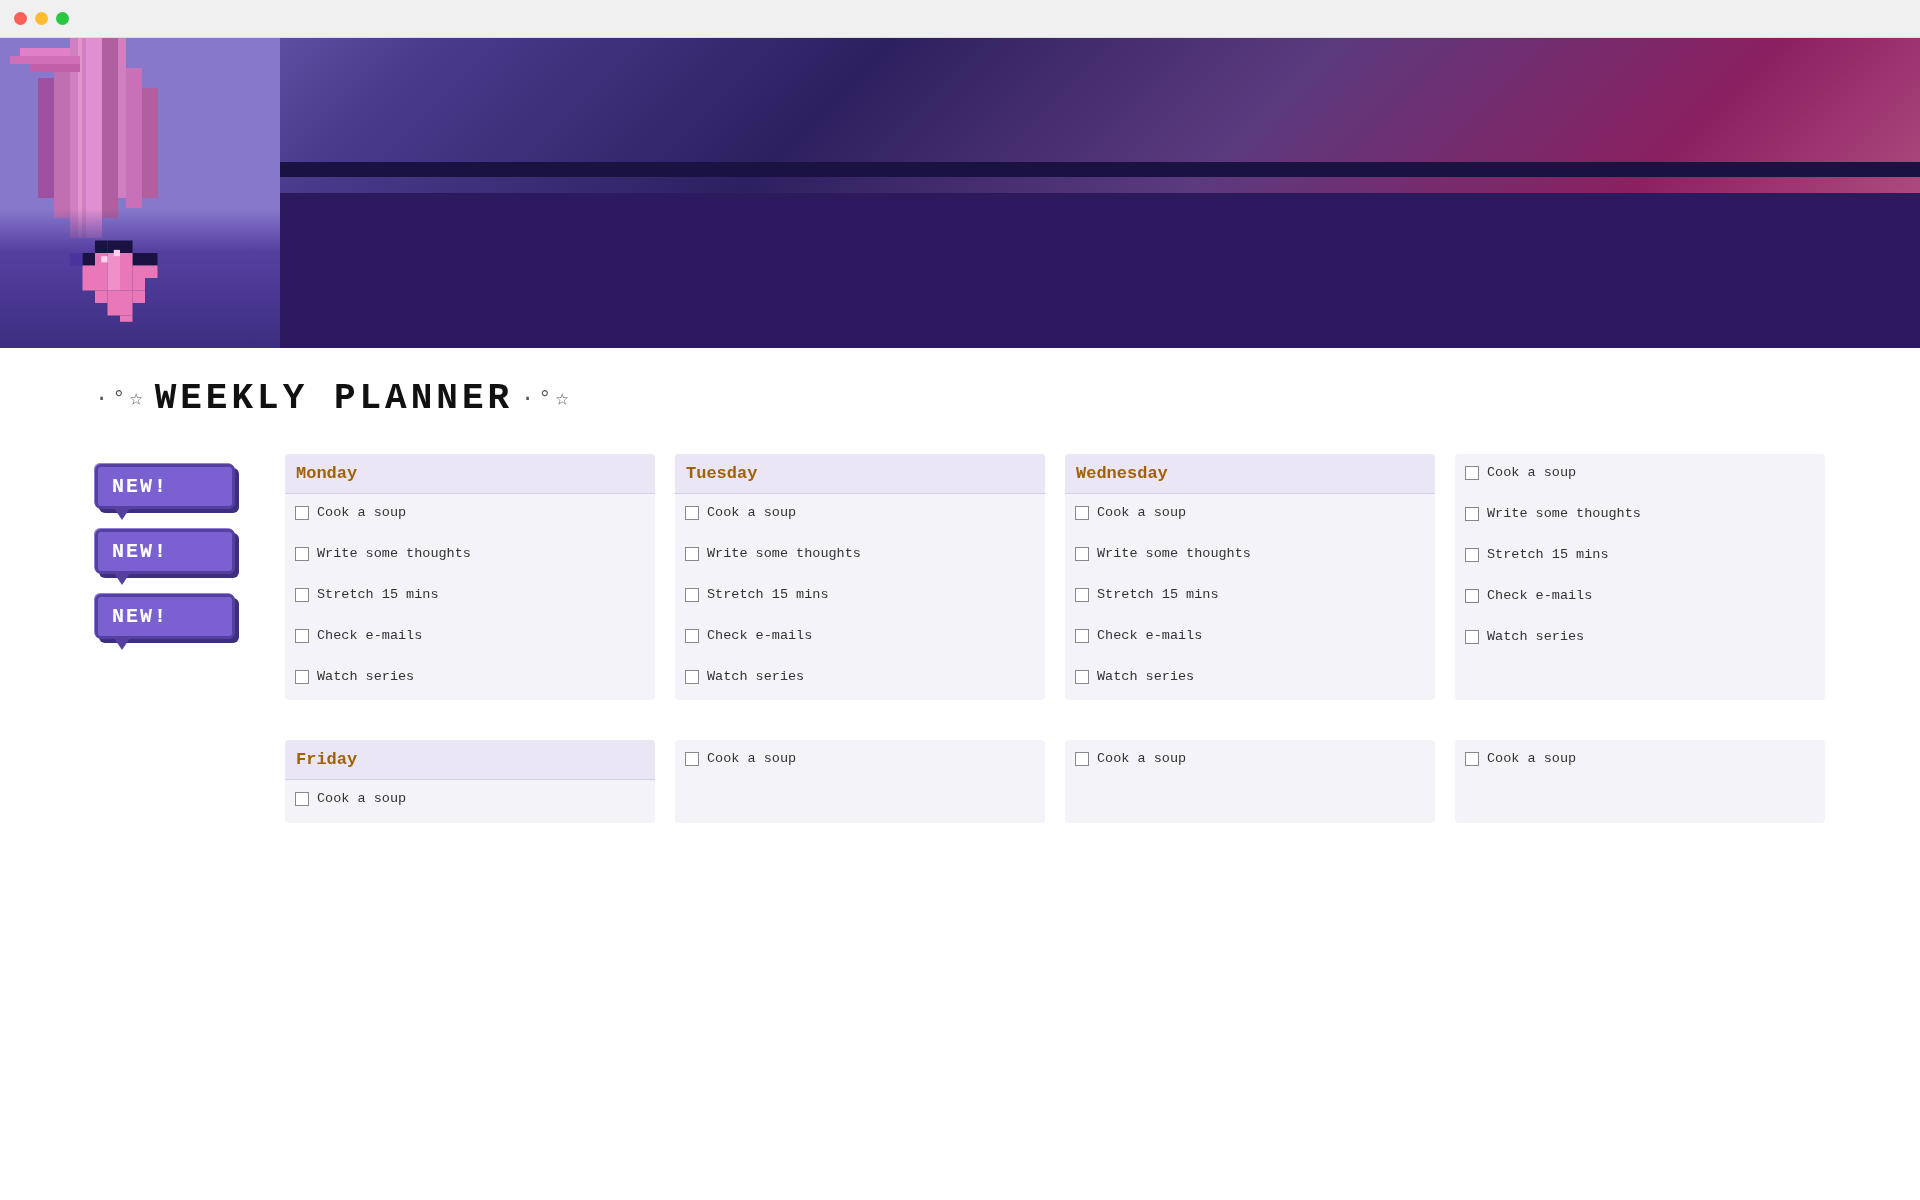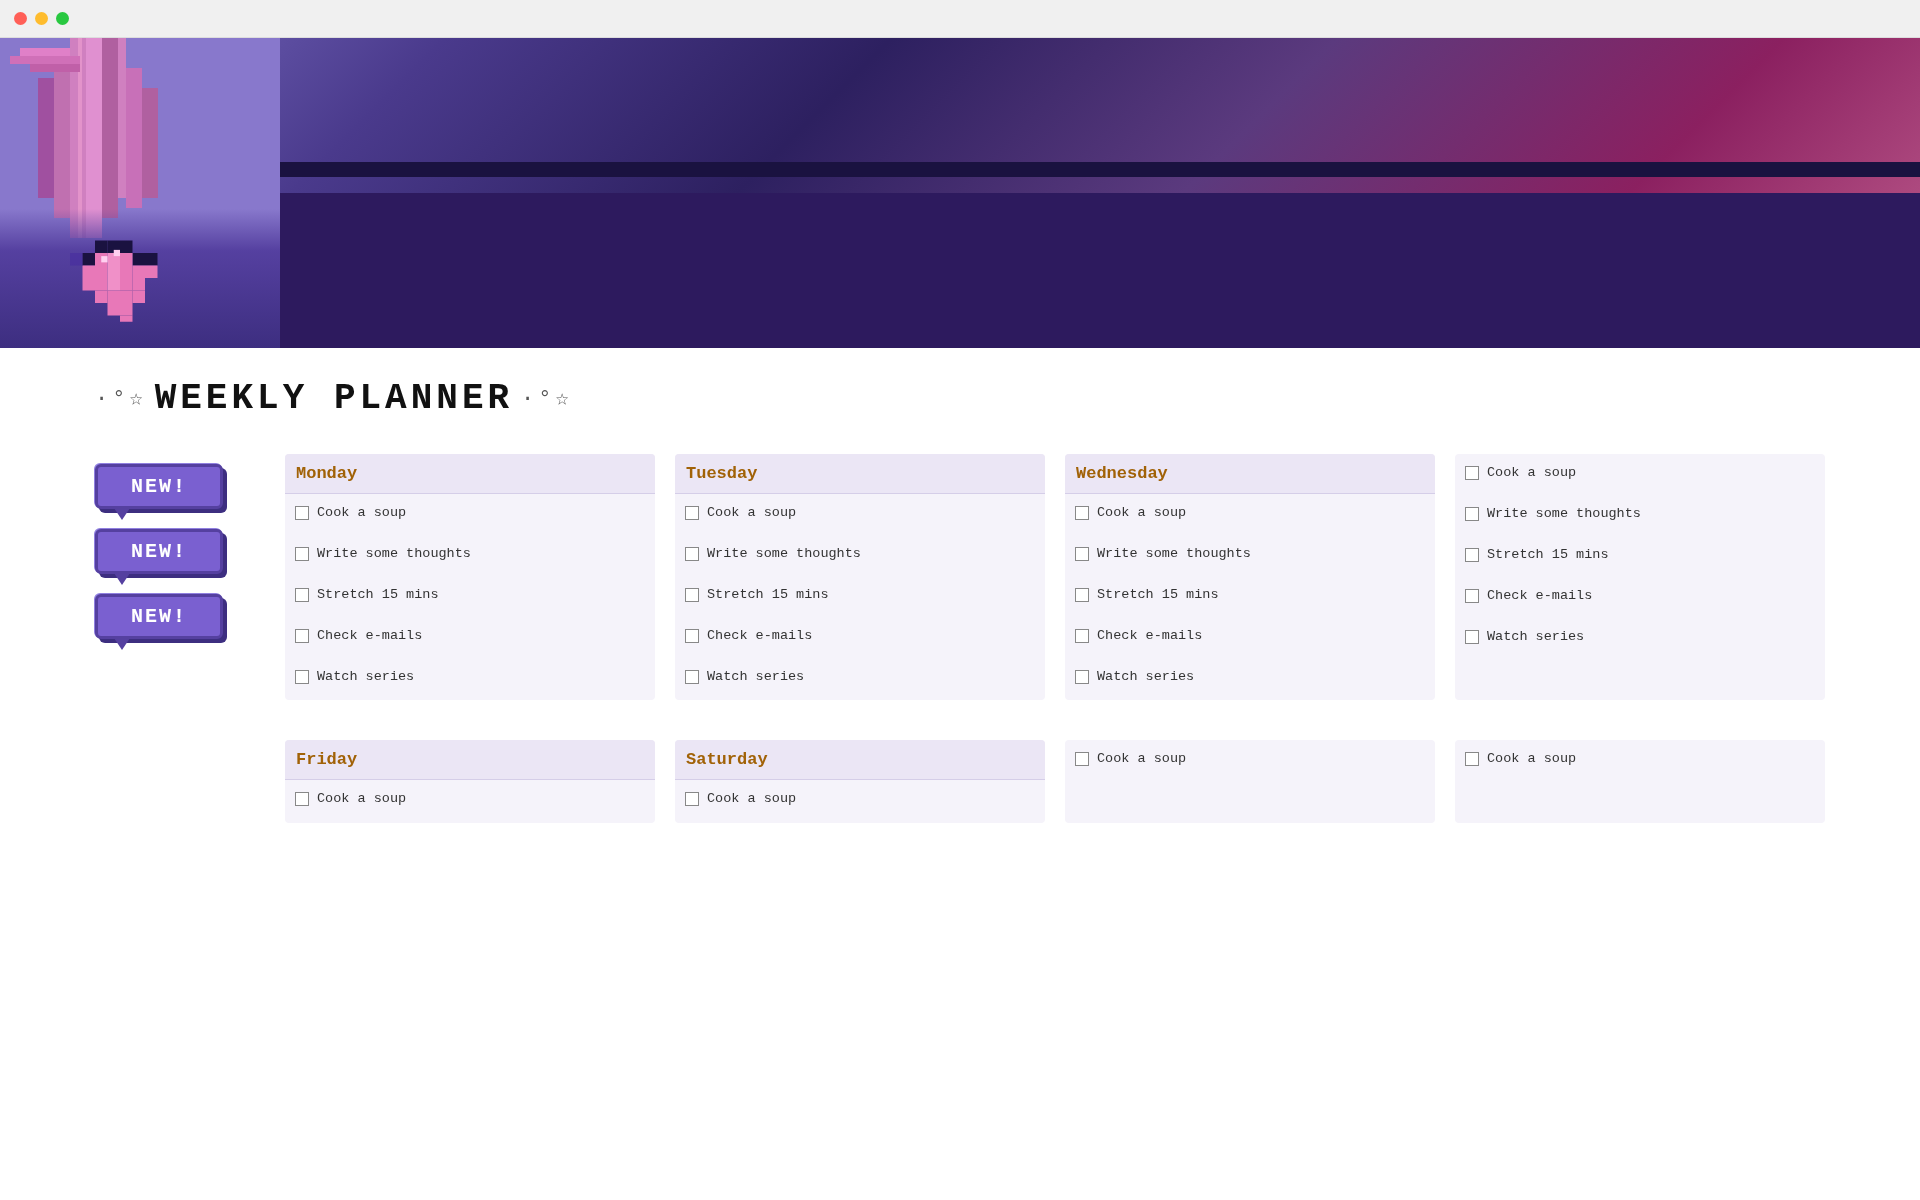--- a/index.html
+++ b/index.html
@@ -174,22 +174,21 @@
       color: white;
       font-family: 'Courier New', Courier, monospace;
       font-size: 20px;
       font-weight: 900;
       letter-spacing: 2px;
       padding: 8px 14px;
       border-radius: 6px;
       border: 3px solid #5540a0;
       box-shadow: 4px 4px 0px #3d2e80, -1px -1px 0 #9080e0;
       position: relative;
-      text-align: center;
-      width: 128px;
+      width: 140px;
       image-rendering: pixelated;
     }
 
     .new-badge::after {
       content: '';
       position: absolute;
       bottom: -14px;
       left: 16px;
       width: 0; height: 0;
       border-left: 8px solid transparent;
@@ -517,21 +516,20 @@
       <div class="day-header">Friday</div>
       <div class="day-tasks">
         <div class="task-item">
           <div class="task-checkbox"></div>
           <span>Cook a soup</span>
         </div>
       </div>
     </div>
 
     <div class="day-col">
-      <div class="day-header">Saturday</div>
       <div class="day-tasks">
         <div class="task-item">
           <div class="task-checkbox"></div>
           <span>Cook a soup</span>
         </div>
       </div>
     </div>
 
     <div class="day-col">
       <div class="day-tasks">

